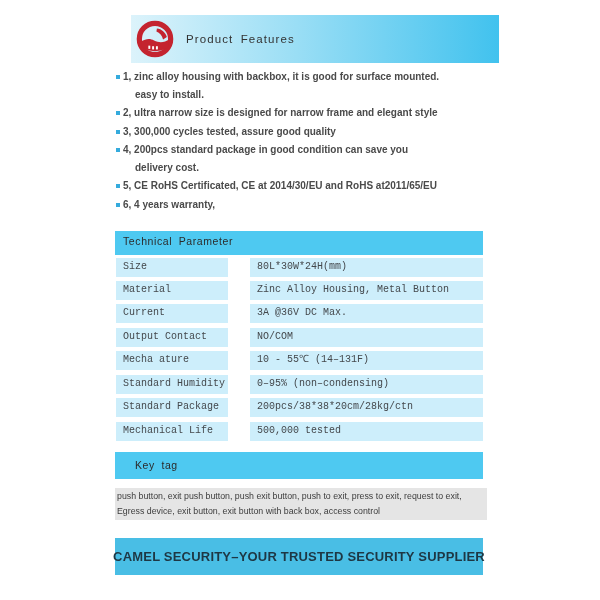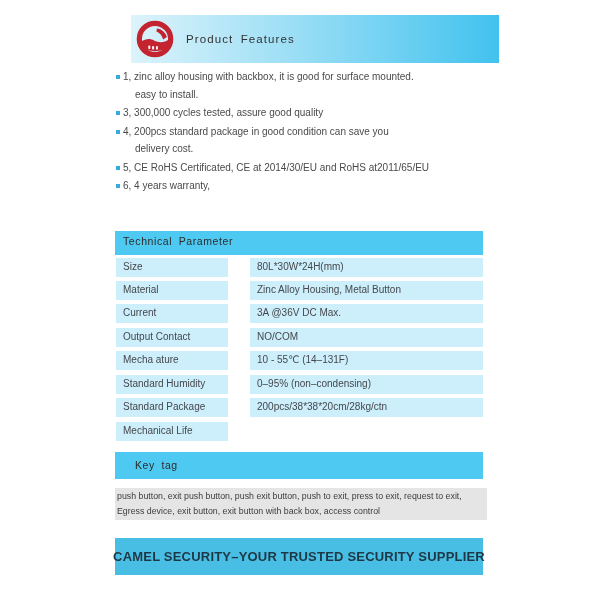--- a/index.html
+++ b/index.html
@@ -16,21 +16,21 @@
     background:linear-gradient(90deg,#dcf3fb 0%,#9adef5 45%,#41c2ee 100%);
     display:flex;align-items:center;
   }
   .logo{display:inline-block;width:38px;height:38px;margin-left:5px;flex:0 0 auto;}
   .header-title{
     margin-left:12px;font-size:11.5px;color:#333333;letter-spacing:1.1px;word-spacing:3px;
   }
 
   
   .features{position:absolute;left:0;top:68px;width:368px;font-size:10px;color:#4a4a4a;}
-  .feat-item{margin-bottom:1px;}
+  .feat-item{margin-bottom:1px;font-weight:bold;}
   .feat-line{position:relative;line-height:17.5px;padding-left:8px;}
   .feat-line.cont{padding-left:20px;}
   .bullet{
     position:absolute;left:1px;top:7px;width:4px;height:4px;background:#35abdd;
   }
 
   
   .bar{
     position:absolute;left:0;width:368px;background:#4ec9f1;color:#2b2b2b;
     font-size:10.5px;letter-spacing:0.6px;word-spacing:3px;padding-left:8px;
@@ -38,21 +38,21 @@
   }
   .tech-bar{top:231px;height:24px;line-height:20px;}
   .keytag-bar{top:452px;height:27px;line-height:27px;padding-left:20px;}
 
   
   .spec-table{position:absolute;left:0;top:0;width:368px;}
   .spec-row{position:absolute;left:0;width:368px;height:17px;}
   .cell{
     position:absolute;top:0;height:19px;line-height:17px;background:#cdeefb;
     font-size:10px;color:#44484c;padding-left:7px;box-sizing:border-box;
-    white-space:nowrap;overflow:visible;
+    white-space:nowrap;overflow:visible;font-family:Liberation Mono, monospace;
   }
   .cell.label{left:1px;width:112px;}
   .cell.value{left:135px;width:233px;}
 
   
   .keywords{
     position:absolute;left:0;top:488px;width:372px;background:#e5e5e5;
     font-size:8.8px;line-height:15px;color:#3c3c3c;padding:1px 0 1px 2px;
     box-sizing:border-box;white-space:nowrap;
   }
@@ -80,20 +80,23 @@
         <rect x="21" y="27.6" width="2" height="3.4" fill="#ffffff"></rect>
       </svg>
     </span>
     <span class="header-title">Product Features</span>
   </div>
 
   <div class="features">
     <div class="feat-item">
       <div class="feat-line"><span class="bullet"></span><span>1, zinc alloy housing with backbox, it is good for surface mounted.</span></div>
       <div class="feat-line cont">easy to install.</div>
+    </div>
+    <div class="feat-item">
+      <div class="feat-line"><span class="bullet"></span><span>2, ultra narrow size is designed for narrow frame and elegant style</span></div>
     </div>
     <div class="feat-item">
       <div class="feat-line"><span class="bullet"></span><span>3, 300,000 cycles tested, assure good quality</span></div>
     </div>
     <div class="feat-item">
       <div class="feat-line"><span class="bullet"></span><span>4, 200pcs standard package in good condition can save you</span></div>
       <div class="feat-line cont">delivery cost.</div>
     </div>
     <div class="feat-item">
       <div class="feat-line"><span class="bullet"></span><span>5, CE RoHS Certificated, CE at 2014/30/EU and RoHS at2011/65/EU</span></div>
@@ -129,20 +132,21 @@
     <div class="spec-row" style="top:375px">
       <div class="cell label">Standard Humidity</div>
       <div class="cell value">0–95% (non–condensing)</div>
     </div>
     <div class="spec-row" style="top:398px">
       <div class="cell label">Standard Package</div>
       <div class="cell value">200pcs/38*38*20cm/28kg/ctn</div>
     </div>
     <div class="spec-row" style="top:422px">
       <div class="cell label">Mechanical Life</div>
+      <div class="cell value">500,000 tested</div>
     </div>
   </div>
 
   <div class="bar keytag-bar">Key tag</div>
 
   <div class="keywords">
     <div>push button, exit push button, push exit button, push to exit, press to exit, request to exit,</div>
     <div>Egress device, exit button, exit button with back box, access control</div>
   </div>
 

